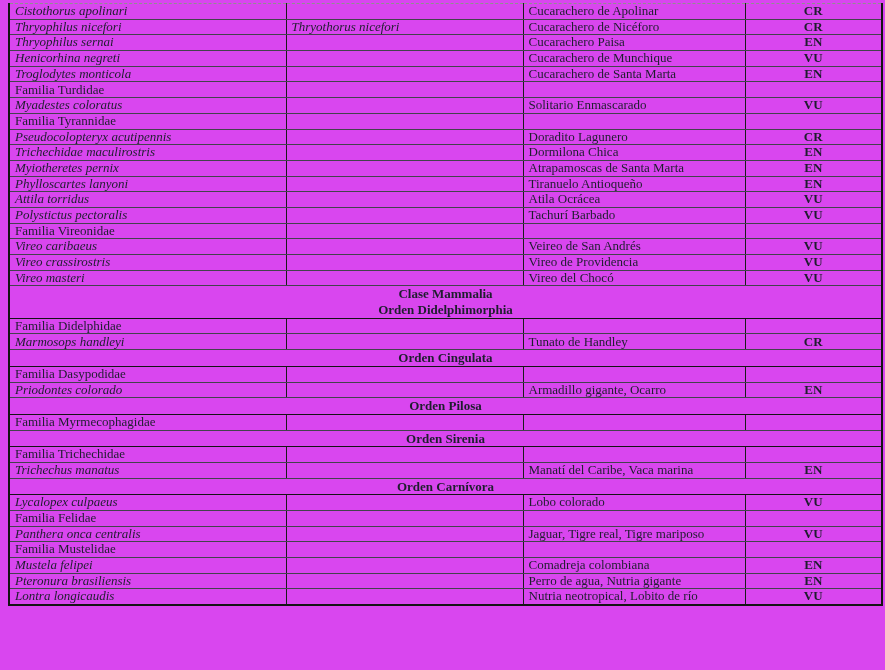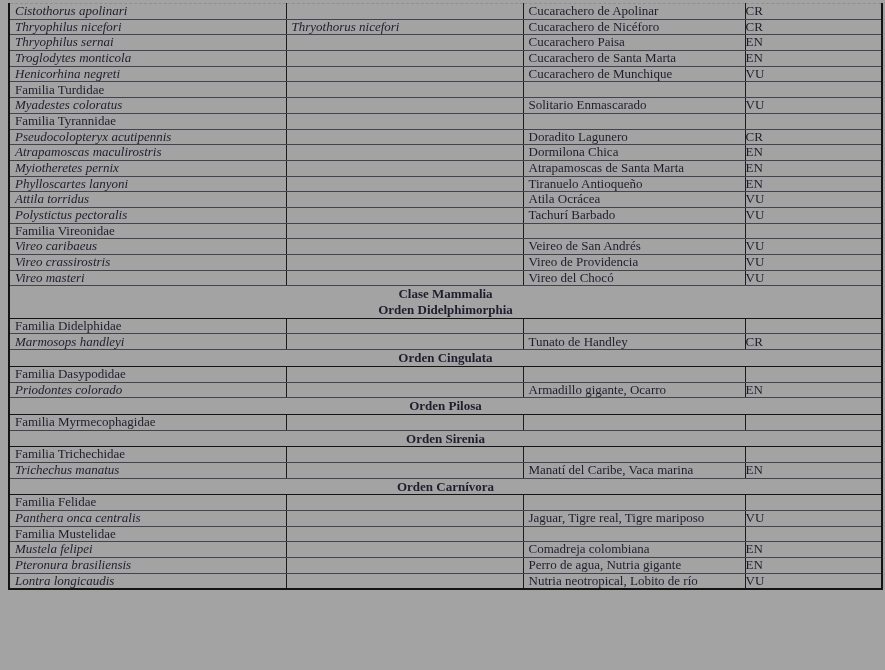--- a/index.html
+++ b/index.html
@@ -1,18 +1,18 @@
 <!DOCTYPE html>
 <html><head>
 <meta charset="utf-8">
 <style>
   html,body{margin:0;padding:0;background:#ffffff;}
   .page{
     width:885px;height:670px;box-sizing:border-box;
-    padding:3px 4px 0 8px;background:#a3a3a3;
+    padding:3px 4px 0 8px;background:#d946ef;
     font-family:"Liberation Serif","DejaVu Serif",serif;
     color:#1e1e2e;overflow:hidden;
   }
   table.species{
     border-collapse:collapse;table-layout:fixed;width:873px;
     border:2px solid #141414;
     border-top:1px dashed #8f8f8f;
   }
   col.c-sci{width:277px;}
   col.c-syn{width:237px;}
@@ -22,21 +22,21 @@
     height:15.7px;box-sizing:border-box;
     padding:0 2px 0 5px;
     font-size:13px;line-height:14.5px;
     border-left:1.5px solid #1b1b1b;
     border-bottom:1px solid #43434d;
     overflow:hidden;white-space:nowrap;
     vertical-align:middle;
   }
   td:first-child{border-left:none;}
   td.sci,td.syn{font-style:italic;}
-  td.status{text-align:left;font-weight:normal;padding:0;margin-left:20px;}
+  td.status{text-align:center;font-weight:bold;padding:0;margin-left:20px;}
   td.familia{font-weight:normal;}
   tr.section-row td{
     text-align:center;font-weight:bold;
     border-left:none;padding:0;
     border-top:1.5px solid #141414;
     border-bottom:1.5px solid #141414;
   }
   tr.section-row div{height:15.7px;line-height:15.7px;}
 </style>
 </head>
@@ -63,32 +63,32 @@
           <td class="common">Cucarachero de Nicéforo</td>
           <td class="status">CR</td>
         </tr>
         <tr>
           <td class="sci">Thryophilus sernai</td>
           <td class="syn"></td>
           <td class="common">Cucarachero Paisa</td>
           <td class="status">EN</td>
         </tr>
         <tr>
+          <td class="sci">Henicorhina negreti</td>
+          <td class="syn"></td>
+          <td class="common">Cucarachero de Munchique</td>
+          <td class="status">VU</td>
+        </tr>
+        <tr>
           <td class="sci">Troglodytes monticola</td>
           <td class="syn"></td>
           <td class="common">Cucarachero de Santa Marta</td>
           <td class="status">EN</td>
         </tr>
         <tr>
-          <td class="sci">Henicorhina negreti</td>
-          <td class="syn"></td>
-          <td class="common">Cucarachero de Munchique</td>
-          <td class="status">VU</td>
-        </tr>
-        <tr>
           <td class="familia">Familia Turdidae</td>
           <td class="syn"></td>
           <td class="common"></td>
           <td class="status"></td>
         </tr>
         <tr>
           <td class="sci">Myadestes coloratus</td>
           <td class="syn"></td>
           <td class="common">Solitario Enmascarado</td>
           <td class="status">VU</td>
@@ -99,21 +99,21 @@
           <td class="common"></td>
           <td class="status"></td>
         </tr>
         <tr>
           <td class="sci">Pseudocolopteryx acutipennis</td>
           <td class="syn"></td>
           <td class="common">Doradito Lagunero</td>
           <td class="status">CR</td>
         </tr>
         <tr>
-          <td class="sci">Atrapamoscas maculirostris</td>
+          <td class="sci">Trichechidae maculirostris</td>
           <td class="syn"></td>
           <td class="common">Dormilona Chica</td>
           <td class="status">EN</td>
         </tr>
         <tr>
           <td class="sci">Myiotheretes pernix</td>
           <td class="syn"></td>
           <td class="common">Atrapamoscas de Santa Marta</td>
           <td class="status">EN</td>
         </tr>
@@ -219,20 +219,26 @@
         <tr>
           <td class="sci">Trichechus manatus</td>
           <td class="syn"></td>
           <td class="common">Manatí del Caribe, Vaca marina</td>
           <td class="status">EN</td>
         </tr>
         <tr class="section-row">
           <td colspan="4">
             <div>Orden Carnívora</div>
           </td>
+        </tr>
+        <tr>
+          <td class="sci">Lycalopex culpaeus</td>
+          <td class="syn"></td>
+          <td class="common">Lobo colorado</td>
+          <td class="status">VU</td>
         </tr>
         <tr>
           <td class="familia">Familia Felidae</td>
           <td class="syn"></td>
           <td class="common"></td>
           <td class="status"></td>
         </tr>
         <tr>
           <td class="sci">Panthera onca centralis</td>
           <td class="syn"></td>

